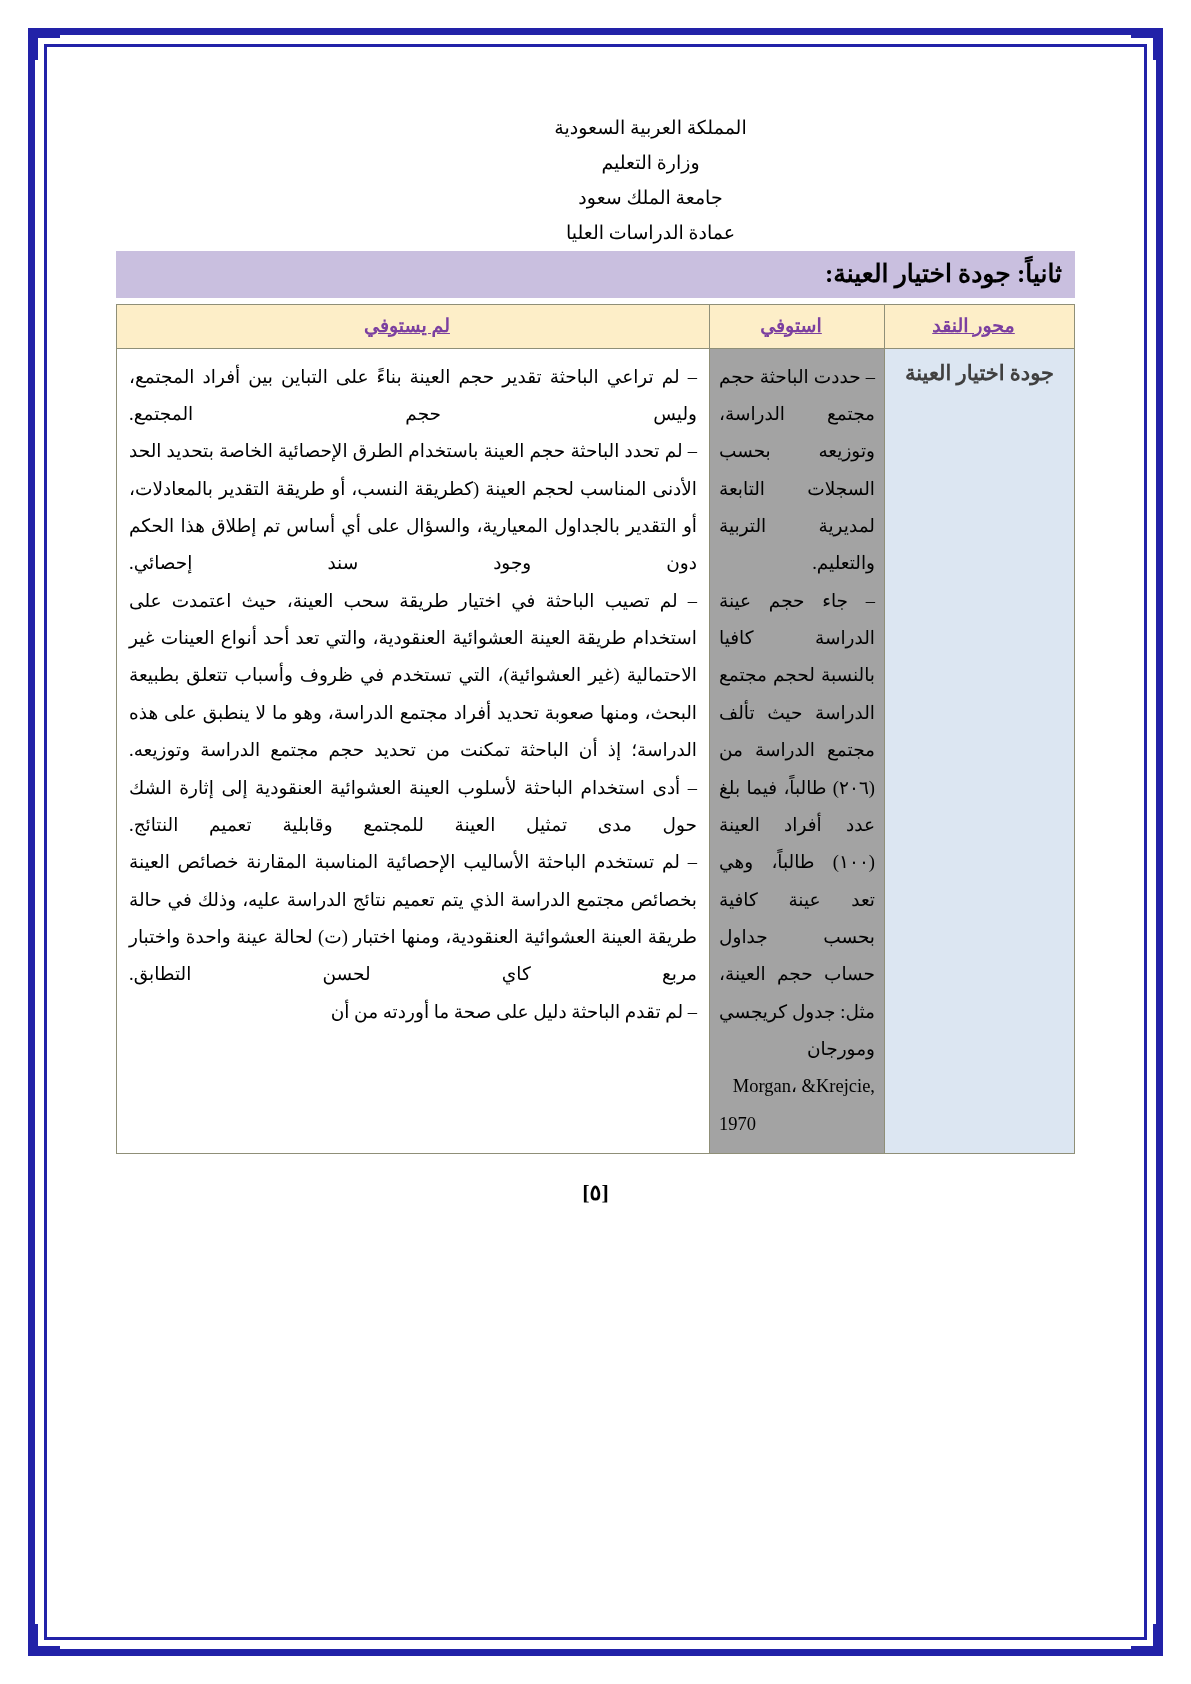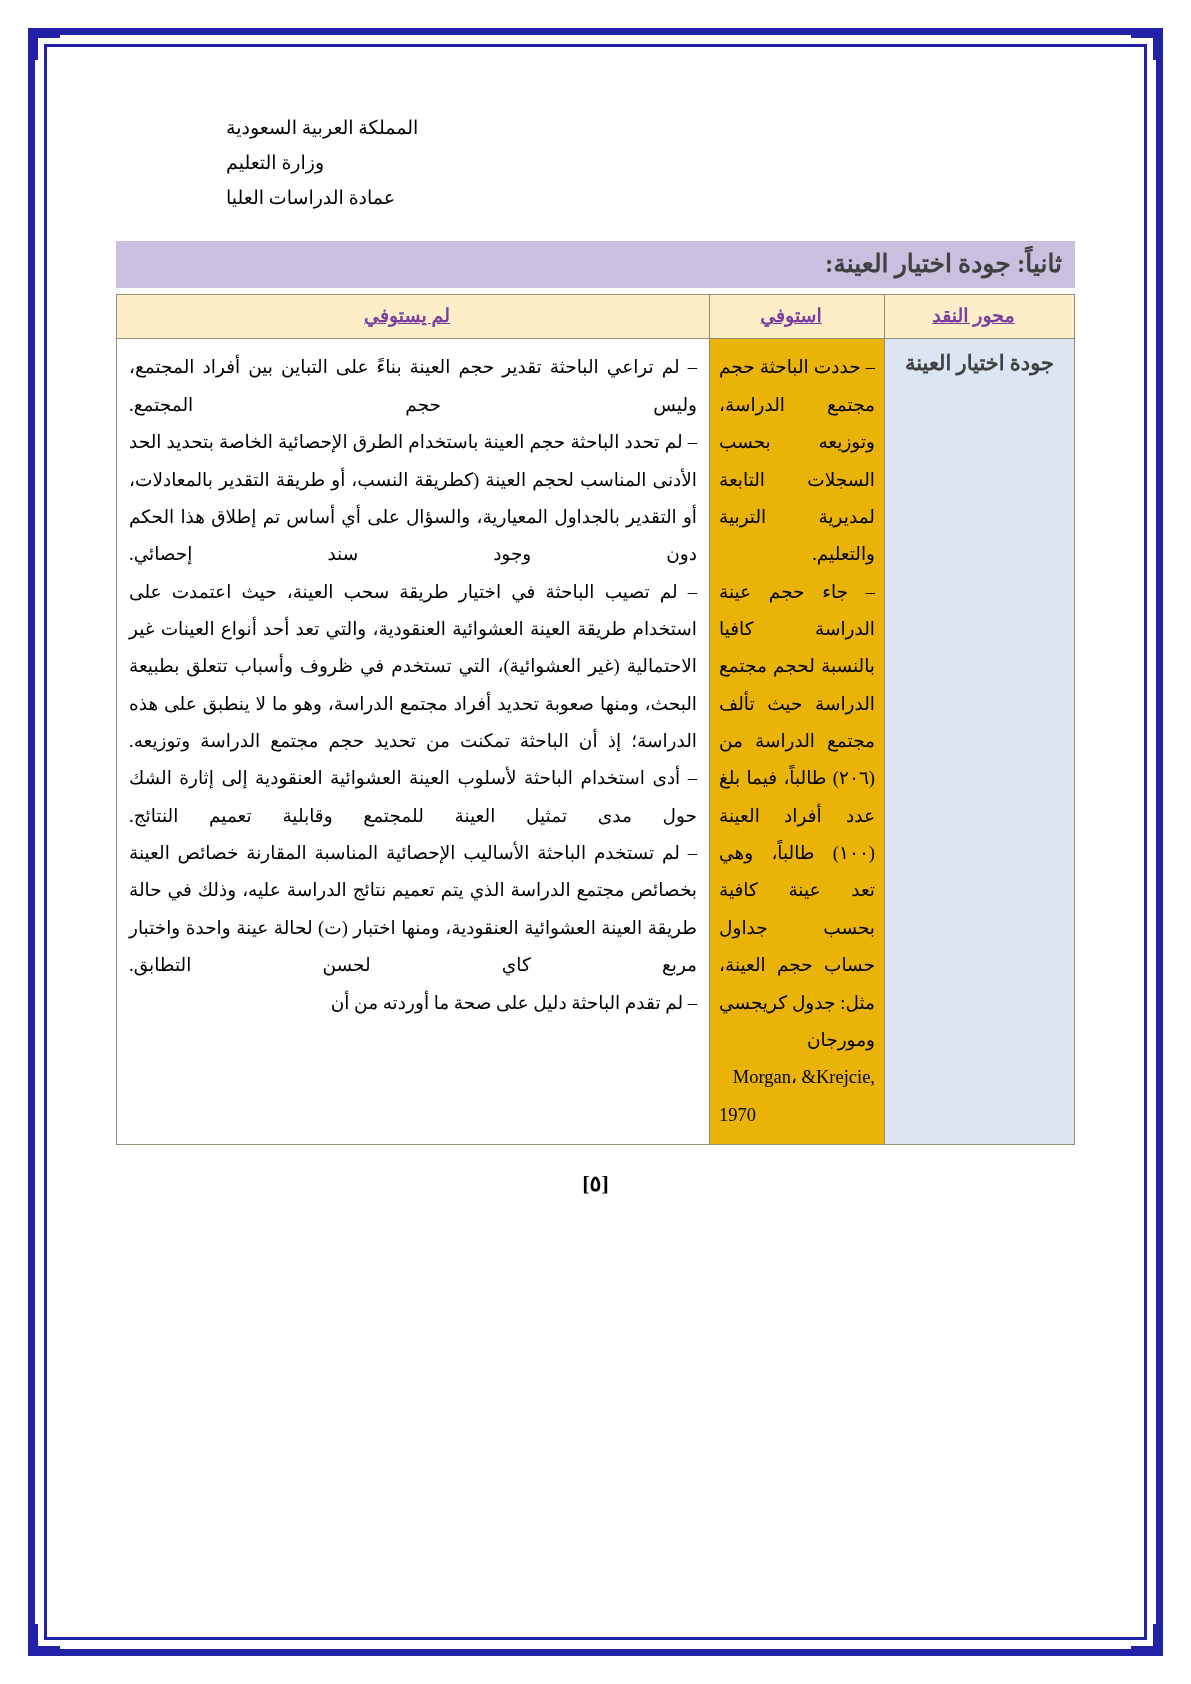--- a/index.html
+++ b/index.html
@@ -51,24 +51,23 @@
     left: 56px;
     top: 56px;
     right: 56px;
     bottom: 56px;
     padding: 44px 60px 10px 60px;
     box-sizing: border-box;
   }
 
   
   .letterhead {
-    text-align: left;
+    text-align: center;
     padding-left: 110px;
     margin-top: 10px;
-    margin-bottom: 26px;
   }
   .letterhead .lh-line {
     font-size: 19px;
     line-height: 1.85;
     color: #000;
     font-family: "Liberation Serif", "DejaVu Serif", serif;
     white-space: nowrap;
   }
 
   
@@ -76,21 +75,21 @@
     background: #c9bfdf;
     padding: 7px 12px 9px 12px;
     margin: 0 0 0 0;
     text-align: right;
     border: 1px solid #c9bfdf;
     box-sizing: border-box;
   }
   .section-title-bar .title-text {
     font-size: 25px;
     font-weight: bold;
-    color: #404040;
+    color: #000000;
     letter-spacing: 0;
   }
 
   
   table.critique {
     width: 100%;
     border-collapse: collapse;
     table-layout: fixed;
     margin-top: 6px;
   }
@@ -118,21 +117,21 @@
     background: #dce6f2;
     text-align: center;
     vertical-align: middle;
     color: #404040;
     font-weight: bold;
     font-size: 21px;
     line-height: 1.55;
     padding: 8px;
   }
   td.cell-met {
-    background: #eab308;
+    background: #a3a3a3;
     padding: 10px 9px 10px 9px;
     font-size: 18.5px;
     line-height: 2.02;
     text-align: justify;
     text-align-last: justify;
     color: #000;
   }
   td.cell-unmet {
     background: #ffffff;
     padding: 10px 12px 10px 12px;
@@ -176,20 +175,21 @@
 <div class="corner tl"></div>
 <div class="corner tr"></div>
 <div class="corner bl"></div>
 <div class="corner br"></div>
 
 <div class="page-content">
 
   <div class="letterhead">
     <div class="lh-line">المملكة العربية السعودية</div>
     <div class="lh-line">وزارة التعليم</div>
+    <div class="lh-line">جامعة الملك سعود</div>
     <div class="lh-line">عمادة الدراسات العليا</div>
   </div>
 
   <div class="section-title-bar">
     <span class="title-text">ثانياً: جودة اختيار العينة:</span>
   </div>
 
   <table class="critique">
     <colgroup>
       <col class="c-axis">

